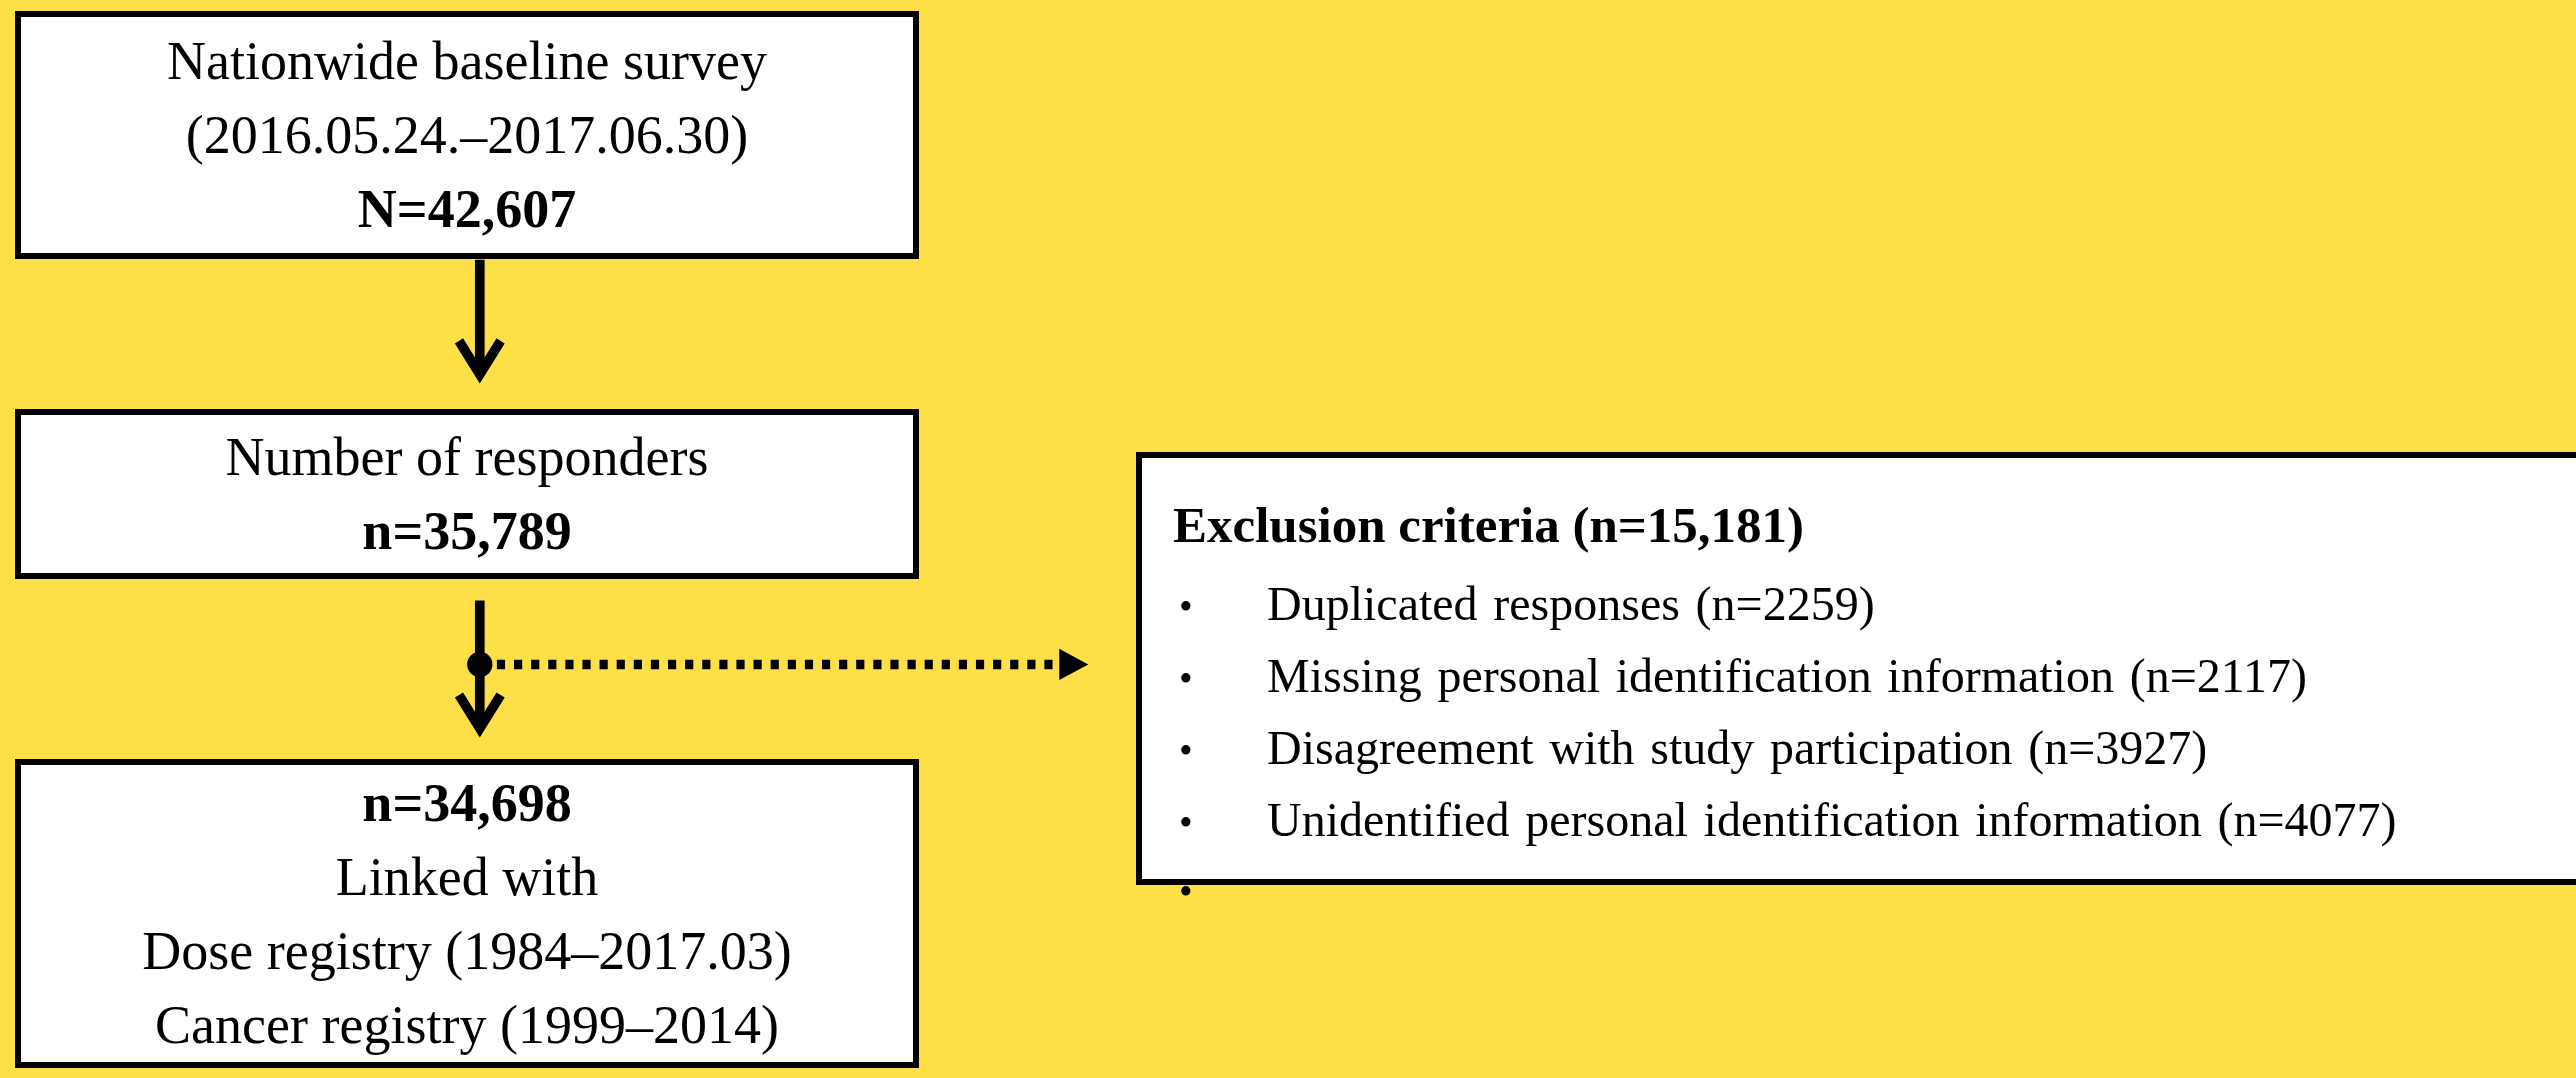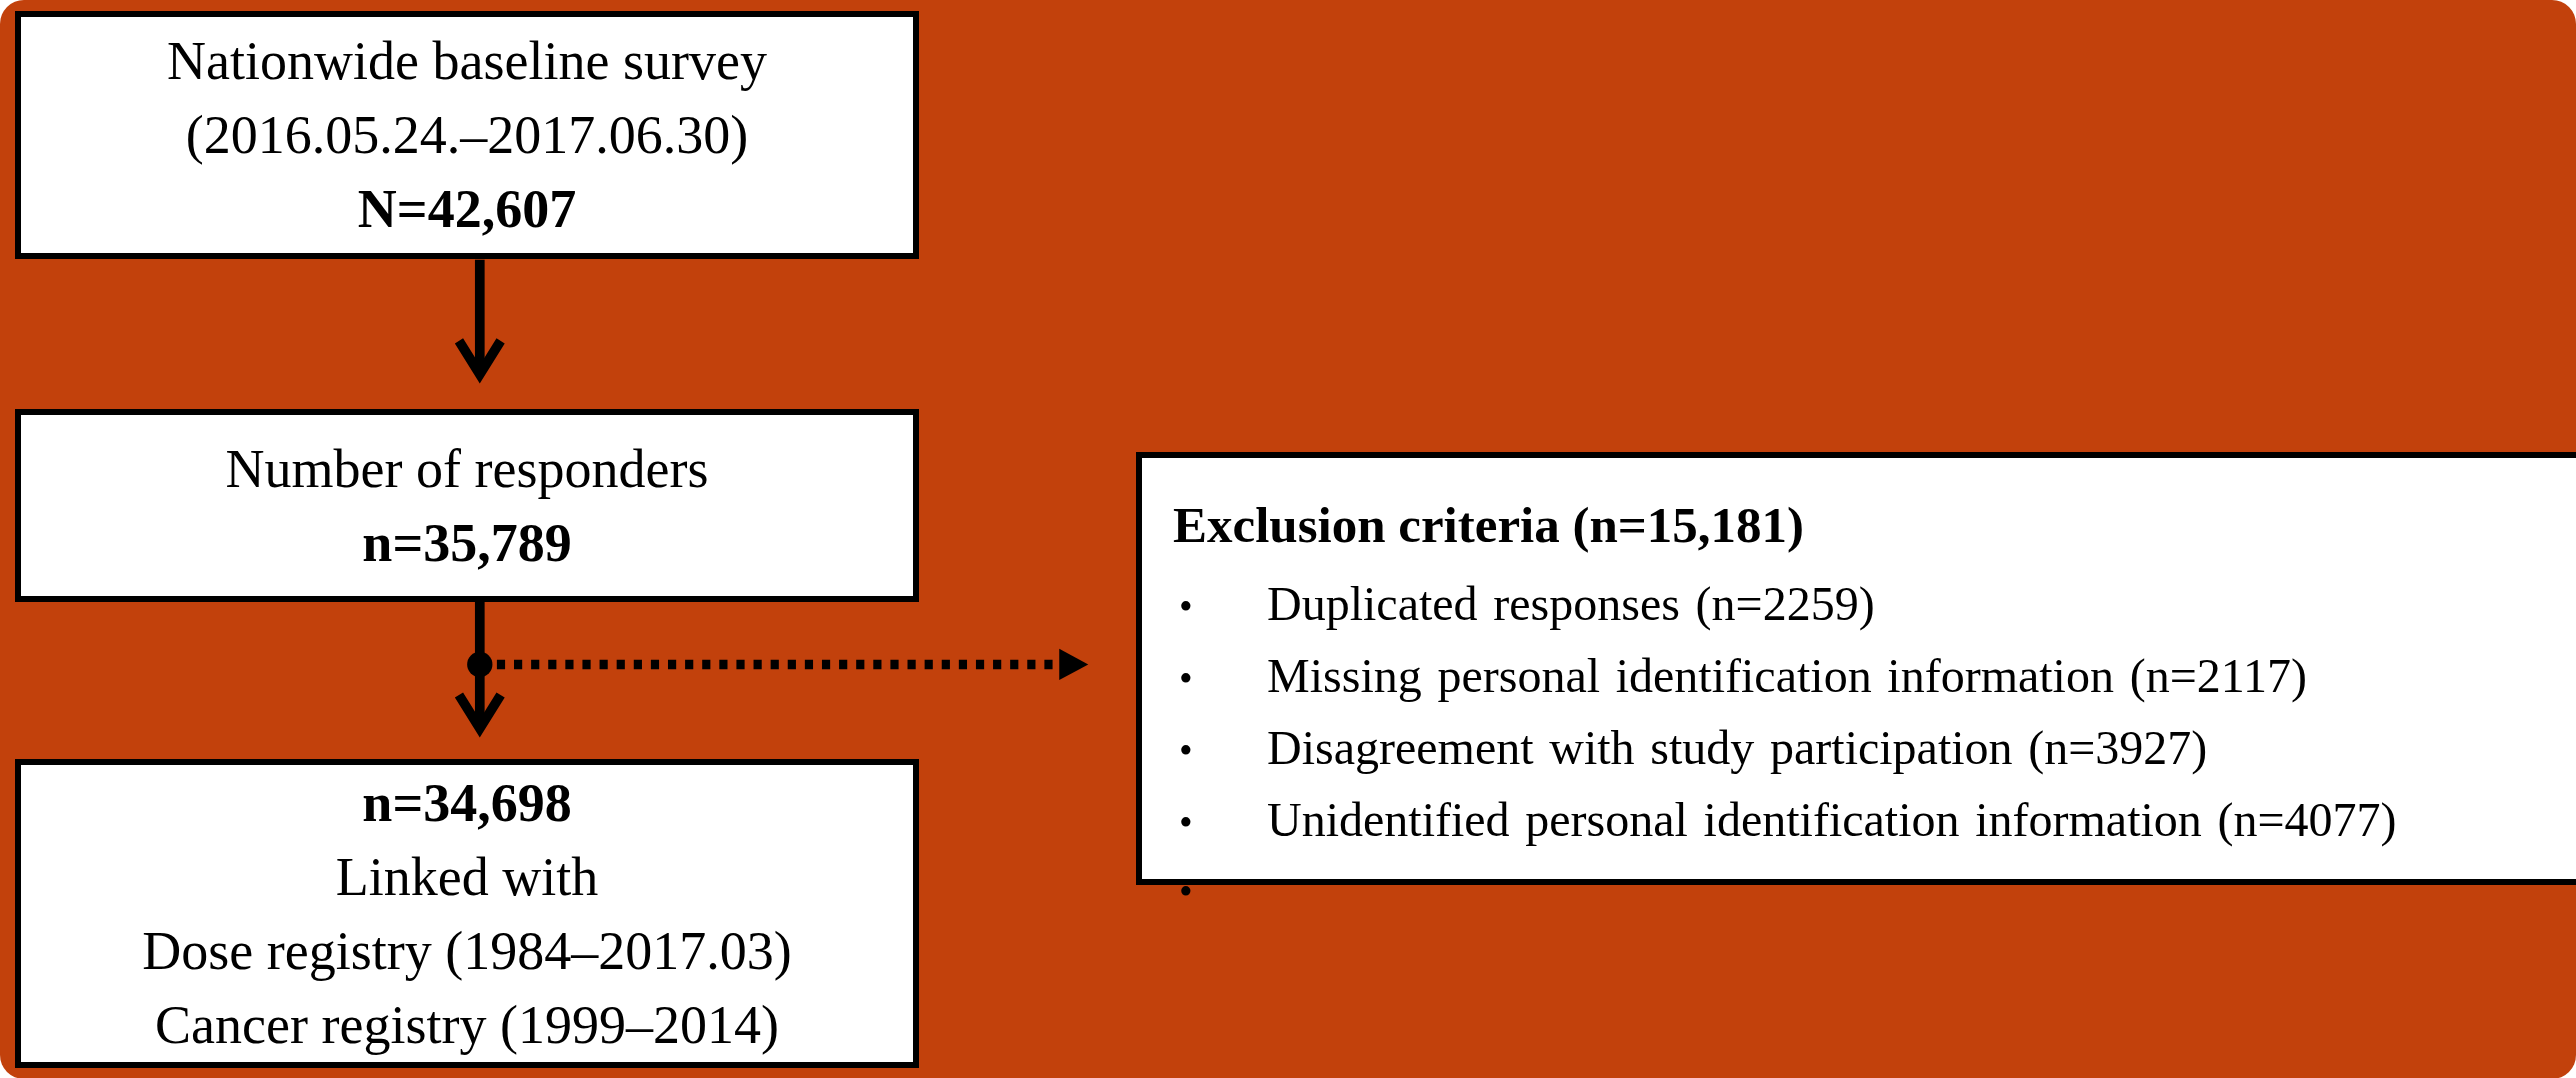--- a/index.html
+++ b/index.html
@@ -4,25 +4,24 @@
 <style>
   html, body {
     margin: 0;
     padding: 0;
     background: #ffffff;
   }
   .canvas {
     position: relative;
     width: 2576px;
     height: 1079px;
-    background: #c2410c;
+    background: #fde047;
     font-family: "Liberation Serif", "DejaVu Serif", serif;
     color: #000000;
     overflow: hidden;
-    border-radius: 24px;
   }
   .connector-layer {
     position: absolute;
     left: 0;
     top: 0;
     width: 2576px;
     height: 1079px;
   }
   .node {
     position: absolute;
@@ -36,21 +35,21 @@
     text-align: center;
   }
   .node .line {
     font-size: 54px;
     line-height: 74px;
     white-space: nowrap;
   }
   .bold { font-weight: bold; }
 
   #box-baseline { left: 15px;  top: 11px;   width: 904px; height: 248px; }
-  #box-responders { left: 15px; top: 409px; width: 904px; height: 193px; }
+  #box-responders { left: 15px; top: 409px; width: 904px; height: 170px; }
   #box-linked { left: 15px; top: 759px; width: 904px; height: 309px; }
 
   #box-exclusion {
     left: 1136px;
     top: 452px;
     width: 1540px;
     height: 433px;
     align-items: stretch;
     justify-content: space-between;
     text-align: left;

